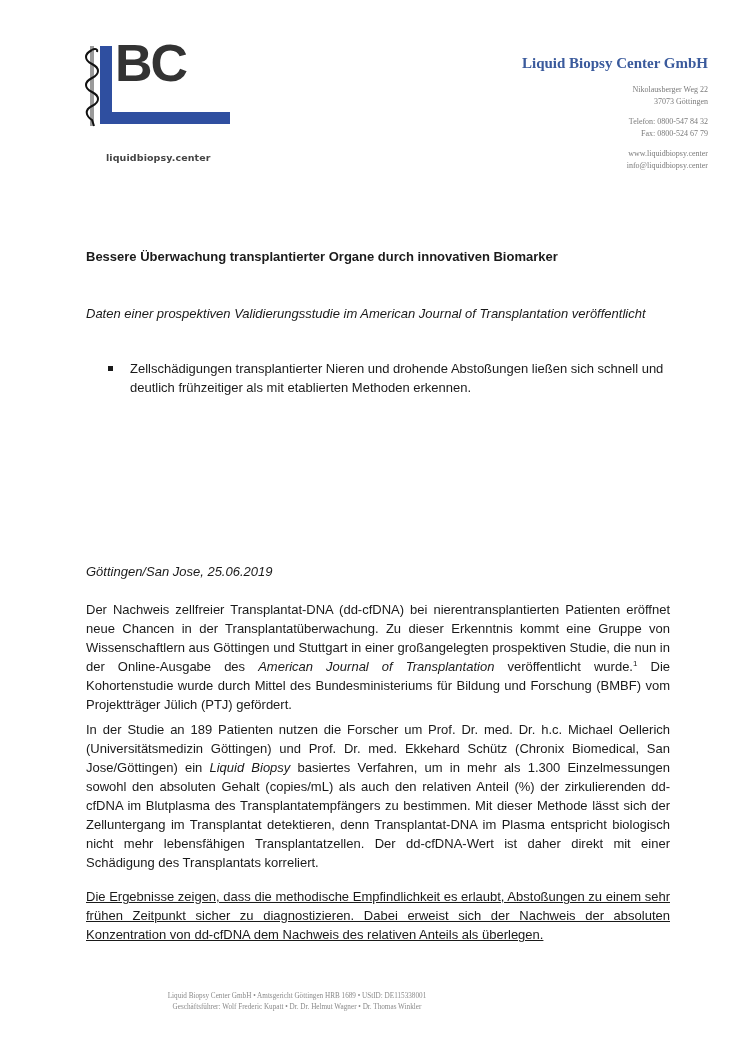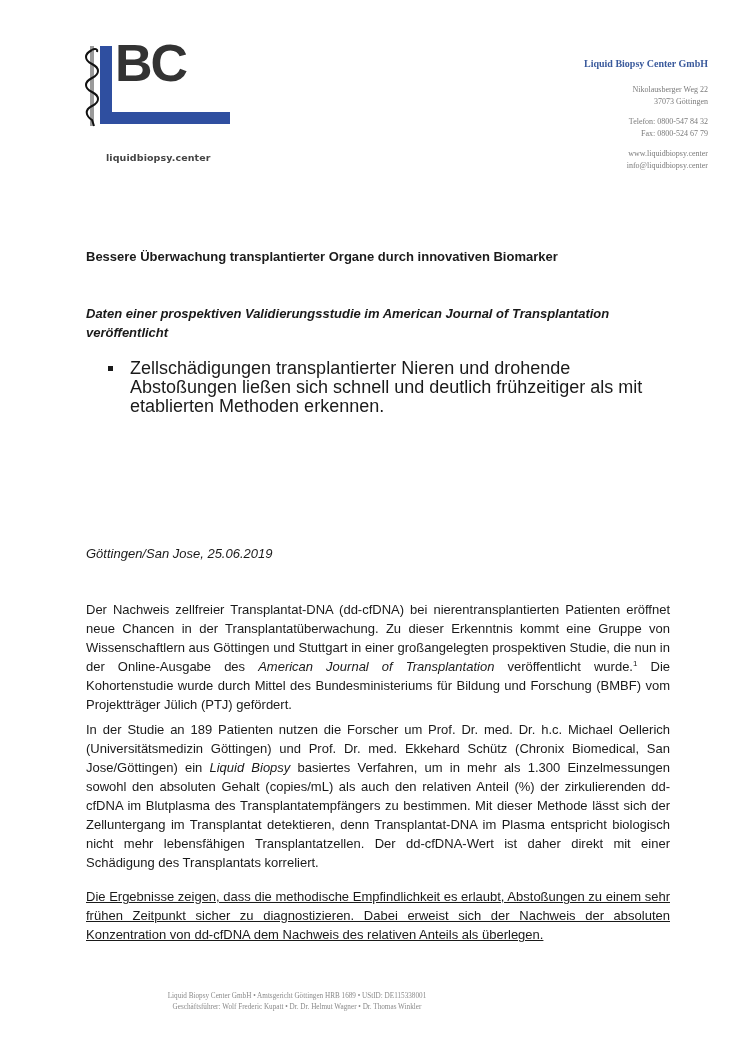--- a/index.html
+++ b/index.html
@@ -18,32 +18,32 @@
     font-weight: bold; font-size: 52px; color: #333333; letter-spacing: -2px; line-height: 1;
   }
   .logo .url {
     position: absolute; left: 24px; top: 80px; font-family: "DejaVu Sans", sans-serif;
     font-weight: bold; font-size: 9.5px; color: #444444; letter-spacing: 0.1px; margin-top: 28px;
   }
   .letterhead {
     position: absolute; right: 38px; top: 57px; text-align: right;
     font-family: "Liberation Serif", "DejaVu Serif", serif; color: #7a7a7a; font-size: 8px; line-height: 11.5px;
   }
-  .letterhead .company { color: #3a5a9c; font-weight: bold; font-size: 10px; margin-bottom: 14px; line-height: 13px; }
+  .letterhead .company { color: #3a5a9c; font-weight: bold; font-size: 15px; margin-bottom: 14px; line-height: 13px; }
   .letterhead .block { margin-bottom: 9px; }
   .content {
     position: absolute; left: 86px; width: 584px; font-size: 13px; line-height: 19px;
     font-family: "Liberation Sans", "DejaVu Sans", sans-serif;
   }
   .title { top: 247px; font-weight: bold; font-size: 13px; line-height: 19px; }
-  .subtitle { top: 304px; font-weight: bold; font-style: italic; }
+  .subtitle { top: 304px; font-weight: normal; font-style: italic; }
   ul.bullets { position: absolute; left: 108px; top: 359px; width: 570px; margin: 0; padding: 0; list-style: none; }
-  ul.bullets li { position: relative; padding-left: 22px; font-size: 18px; line-height: 19px; margin-bottom: 23px; }
+  ul.bullets li { position: relative; padding-left: 22px; font-size: 13px; line-height: 19px; margin-bottom: 23px; }
   ul.bullets li .sq { position: absolute; left: 0; top: 7px; width: 5px; height: 5px; background: #1a1a1a; }
-  .dateline { top: 544px; font-style: italic; }
+  .dateline { top: 562px; font-style: italic; }
   .para { text-align: justify; }
   .p1 { top: 600px; }
   .p2 { top: 720px; }
   .p3 { top: 887px; text-decoration: underline; }
   .footer {
     position: absolute; left: 0; width: 594px; top: 991px; text-align: center;
     font-family: "Liberation Serif", "DejaVu Serif", serif; font-size: 7.2px; color: #8a8a8a; line-height: 11px;
   }
   sup { font-size: 8px; line-height: 0; }
 </style>

